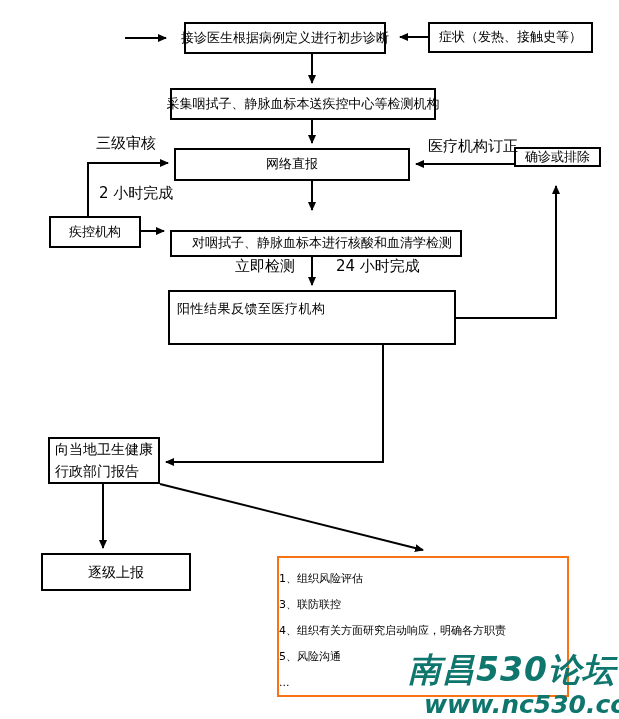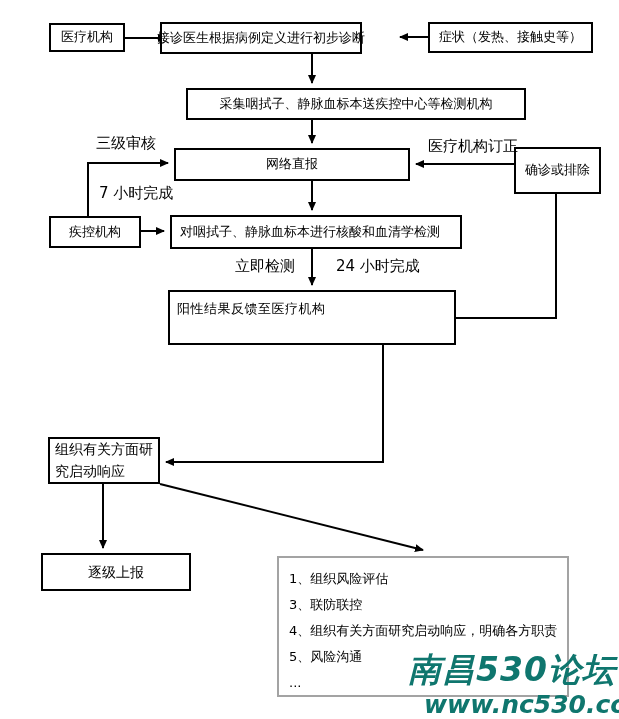--- a/index.html
+++ b/index.html
@@ -41,25 +41,25 @@
     white-space:normal;
     height:100%;
     font-size:13px;
     line-height:1.65;
   }
   .cell-left{width:144px;border-right:2px solid #000;padding:2px 5px 2px 6px;}
   .cell-right{width:160px;padding:8px 4px 2px 7px;align-items:flex-start;padding-top:6px;letter-spacing:0.5px;}
   
   .list-box{
     position:absolute;
-    border:2px solid #a3a3a3;
+    border:2px solid #f97316;
     background:transparent;
     box-sizing:border-box;
-    padding:8px 6px 0 10px;
-    font-size:13px;
+    padding:8px 6px 0 0;
+    font-size:11px;
   }
   .list-item{line-height:26px;white-space:nowrap;}
   .watermark{
     position:absolute;
     color:#0f766e;
     font-weight:bold;
     font-style:italic;
     white-space:nowrap;
   }
   .wm-title{left:408px;top:648px;font-size:33px;letter-spacing:1px;}
@@ -86,55 +86,54 @@
       <path d="M141,231 H164" marker-end="url(#ah)"></path>
       <path d="M88,216 V163 H168" marker-end="url(#ah)"></path>
       <path d="M514,164 H416" marker-end="url(#ah)"></path>
       <path d="M456,318 H556 V186" marker-end="url(#ah)"></path>
       <path d="M383,345 V462 H166" marker-end="url(#ah)"></path>
       <path d="M103,484 V548" marker-end="url(#ah)"></path>
       <path d="M160,484 L423,550" marker-end="url(#ah)"></path>
     </g>
   </svg>
 
-  <div class="box" style="left:49px;top:23px;width:76px;height:29px;">医疗机构</div>
 
-  <div class="box" style="left:160px;top:22px;width:202px;height:32px;">接诊医生根据病例定义进行初步诊断</div>
+  <div class="box" style="left:184px;top:22px;width:202px;height:32px;">接诊医生根据病例定义进行初步诊断</div>
 
   <div class="box" style="left:428px;top:22px;width:165px;height:31px;">症状（发热、接触史等）</div>
 
-  <div class="box" style="left:170px;top:88px;width:340px;height:32px;margin-left:16px;">采集咽拭子、静脉血标本送疾控中心等检测机构</div>
+  <div class="box" style="left:170px;top:88px;width:266px;height:32px;">采集咽拭子、静脉血标本送疾控中心等检测机构</div>
 
   <div class="box" style="left:174px;top:148px;width:236px;height:33px;">网络直报</div>
 
-  <div class="box" style="left:514px;top:147px;width:87px;height:47px;">确诊或排除</div>
+  <div class="box" style="left:514px;top:147px;width:87px;height:20px;">确诊或排除</div>
 
   <div class="box" style="left:49px;top:216px;width:92px;height:32px;">疾控机构</div>
 
-  <div class="box" style="left:170px;top:215px;width:292px;height:34px;justify-content:flex-start;padding-left:8px;">对咽拭子、静脉血标本进行核酸和血清学检测</div>
+  <div class="box" style="left:170px;top:230px;width:292px;height:27px;justify-content:flex-start;padding-left:20px;">对咽拭子、静脉血标本进行核酸和血清学检测</div>
 
   <div class="box wrap" style="left:168px;top:290px;width:288px;height:55px;padding:0;justify-content:flex-start;">
     <div class="cell cell-right">阳性结果反馈至医疗机构</div>
   </div>
 
-  <div class="box wrap" style="left:48px;top:437px;width:112px;height:47px;justify-content:flex-start;text-align:left;padding:2px 5px;font-size:14px;line-height:1.55;">组织有关方面研究启动响应</div>
+  <div class="box wrap" style="left:48px;top:437px;width:112px;height:47px;justify-content:flex-start;text-align:left;padding:2px 5px;font-size:14px;line-height:1.55;">向当地卫生健康行政部门报告</div>
 
   <div class="box" style="left:41px;top:553px;width:150px;height:38px;font-size:14px;">逐级上报</div>
 
   <div class="list-box" style="left:277px;top:556px;width:292px;height:141px;">
     <div class="list-item">1、组织风险评估</div>
     <div class="list-item">3、联防联控</div>
     <div class="list-item">4、组织有关方面研究启动响应，明确各方职责</div>
     <div class="list-item">5、风险沟通</div>
     <div class="list-item">...</div>
   </div>
 
   <div class="lbl" style="left:96px;top:134px;">三级审核</div>
 
-  <div class="lbl" style="left:99px;top:184px;">7 小时完成</div>
+  <div class="lbl" style="left:99px;top:184px;">2 小时完成</div>
 
   <div class="lbl" style="left:428px;top:137px;">医疗机构订正</div>
 
   <div class="lbl" style="left:213px;top:257px;margin-left:22px;">立即检测</div>
 
   <div class="lbl" style="left:336px;top:257px;">24 小时完成</div>
 
   <div class="watermark wm-title">南昌530论坛</div>
   <div class="watermark wm-url">www.nc530.com</div>
 

